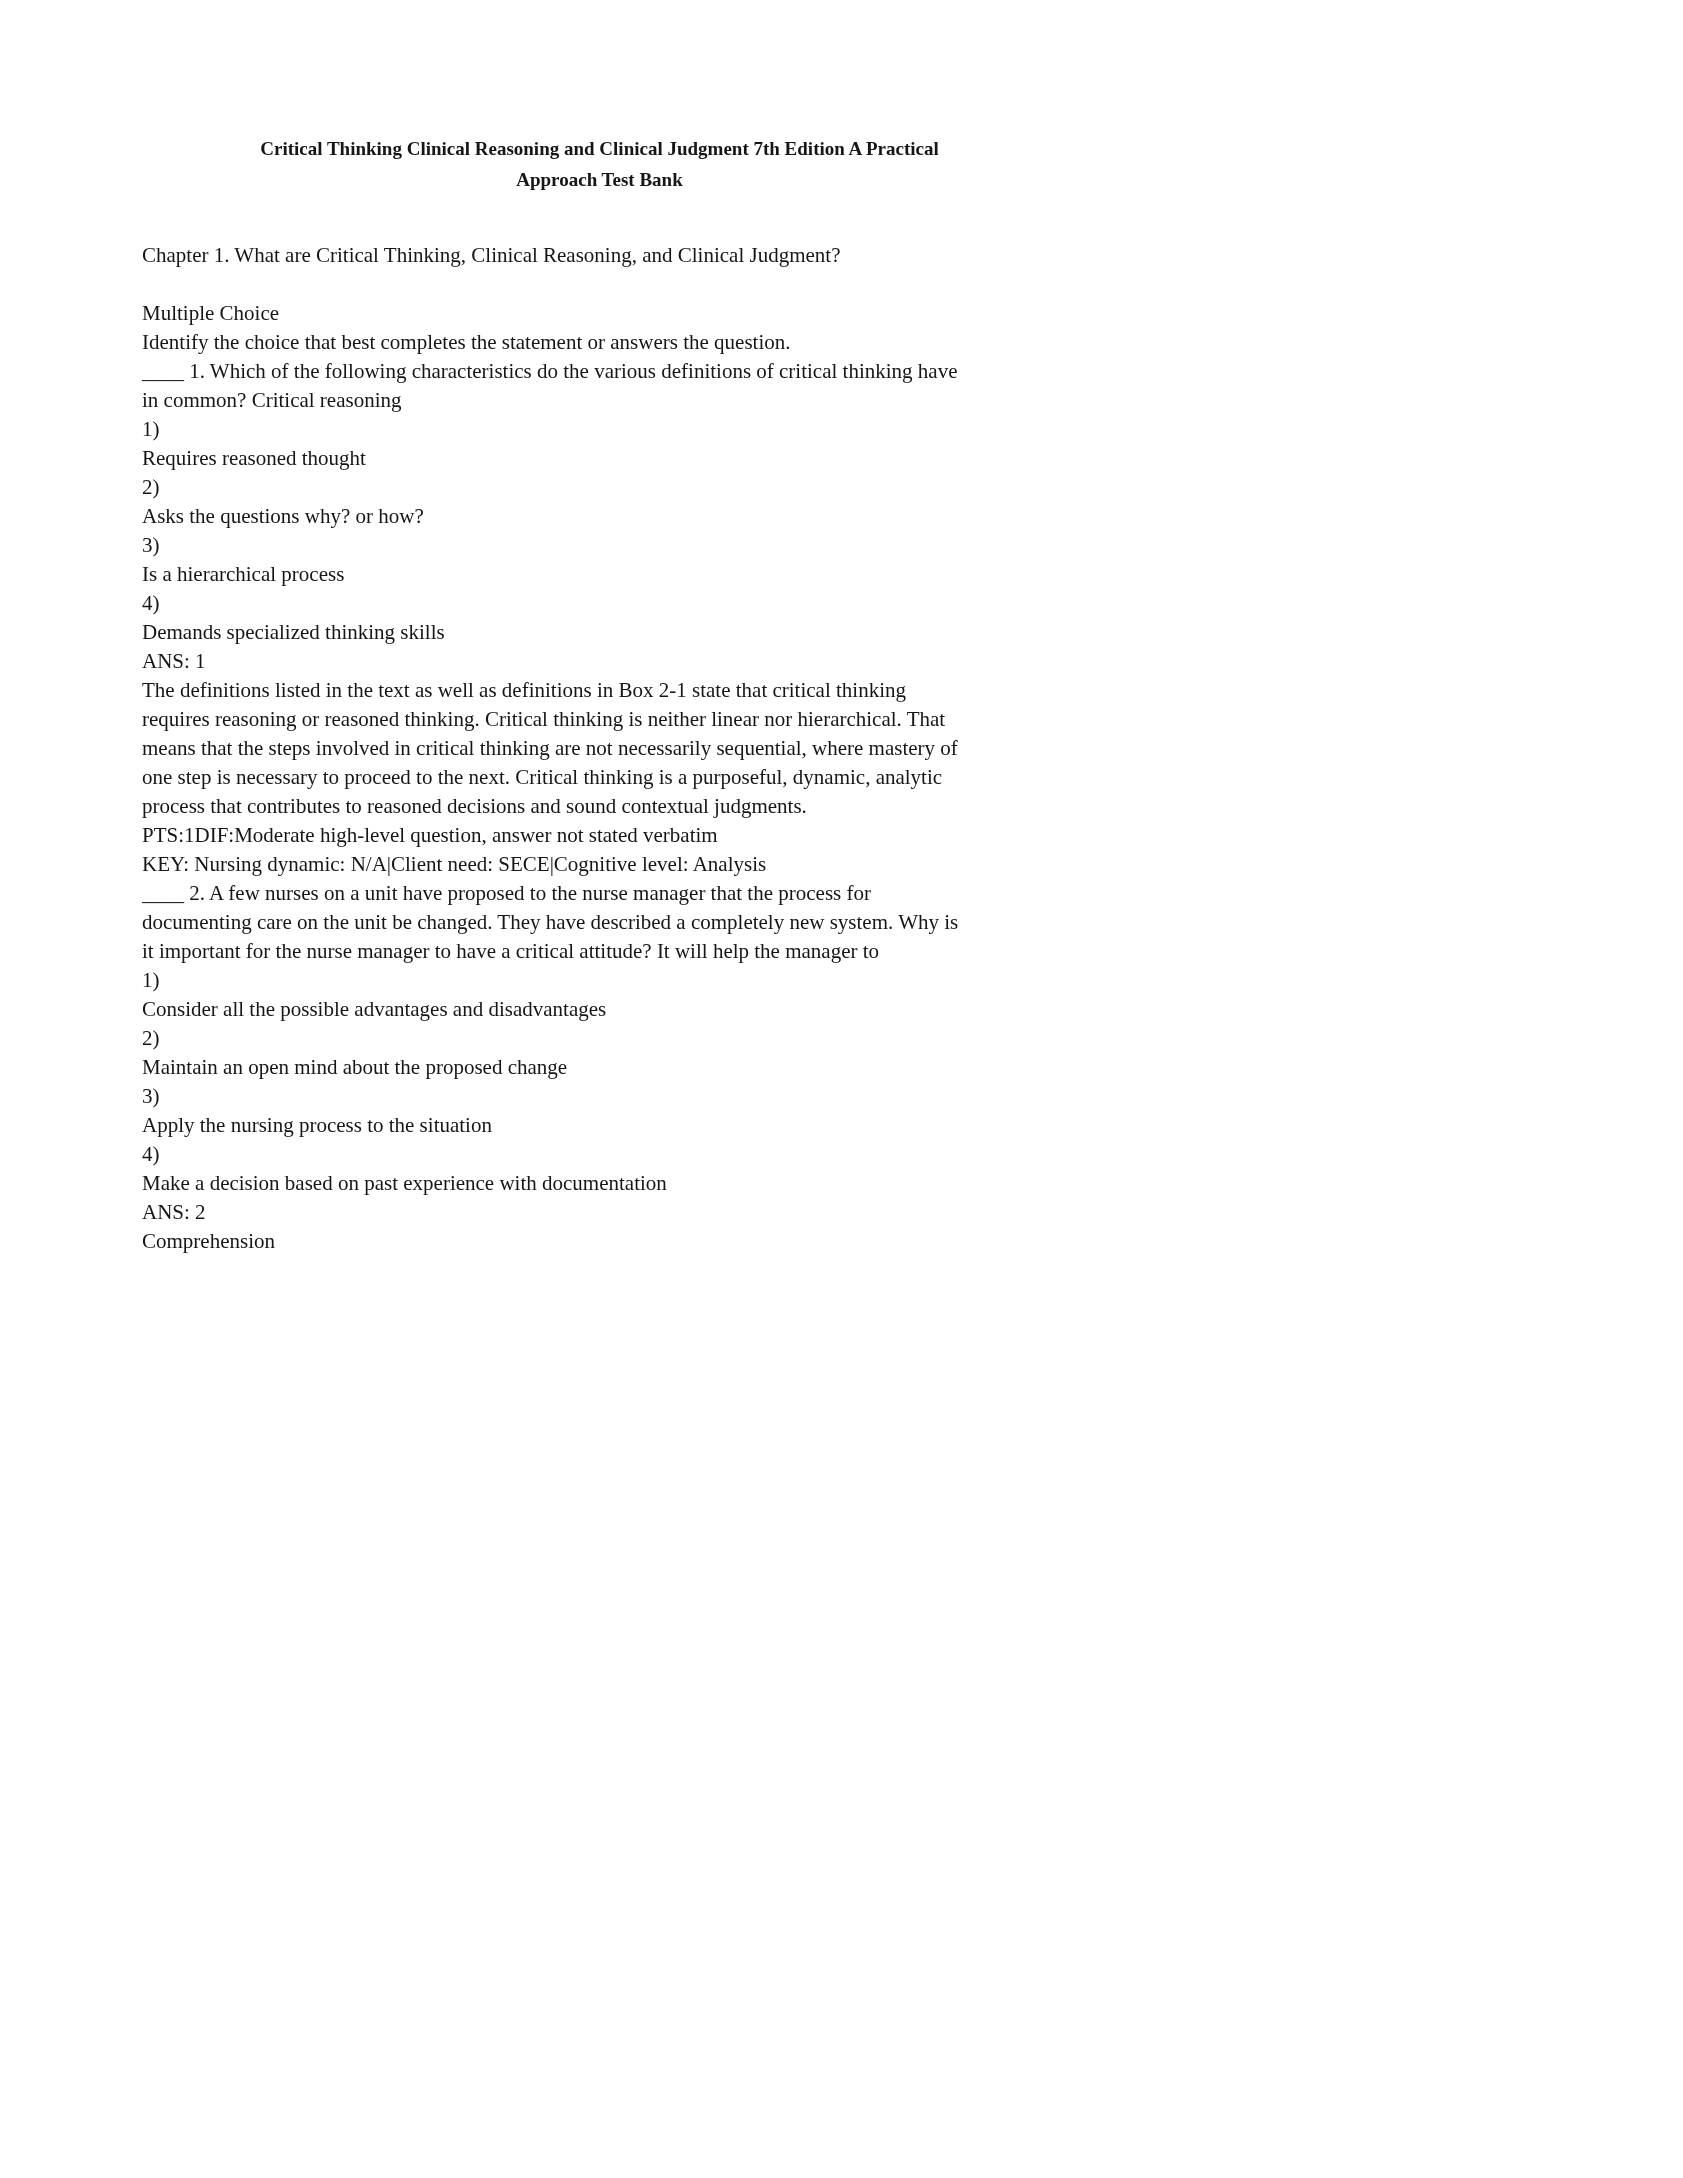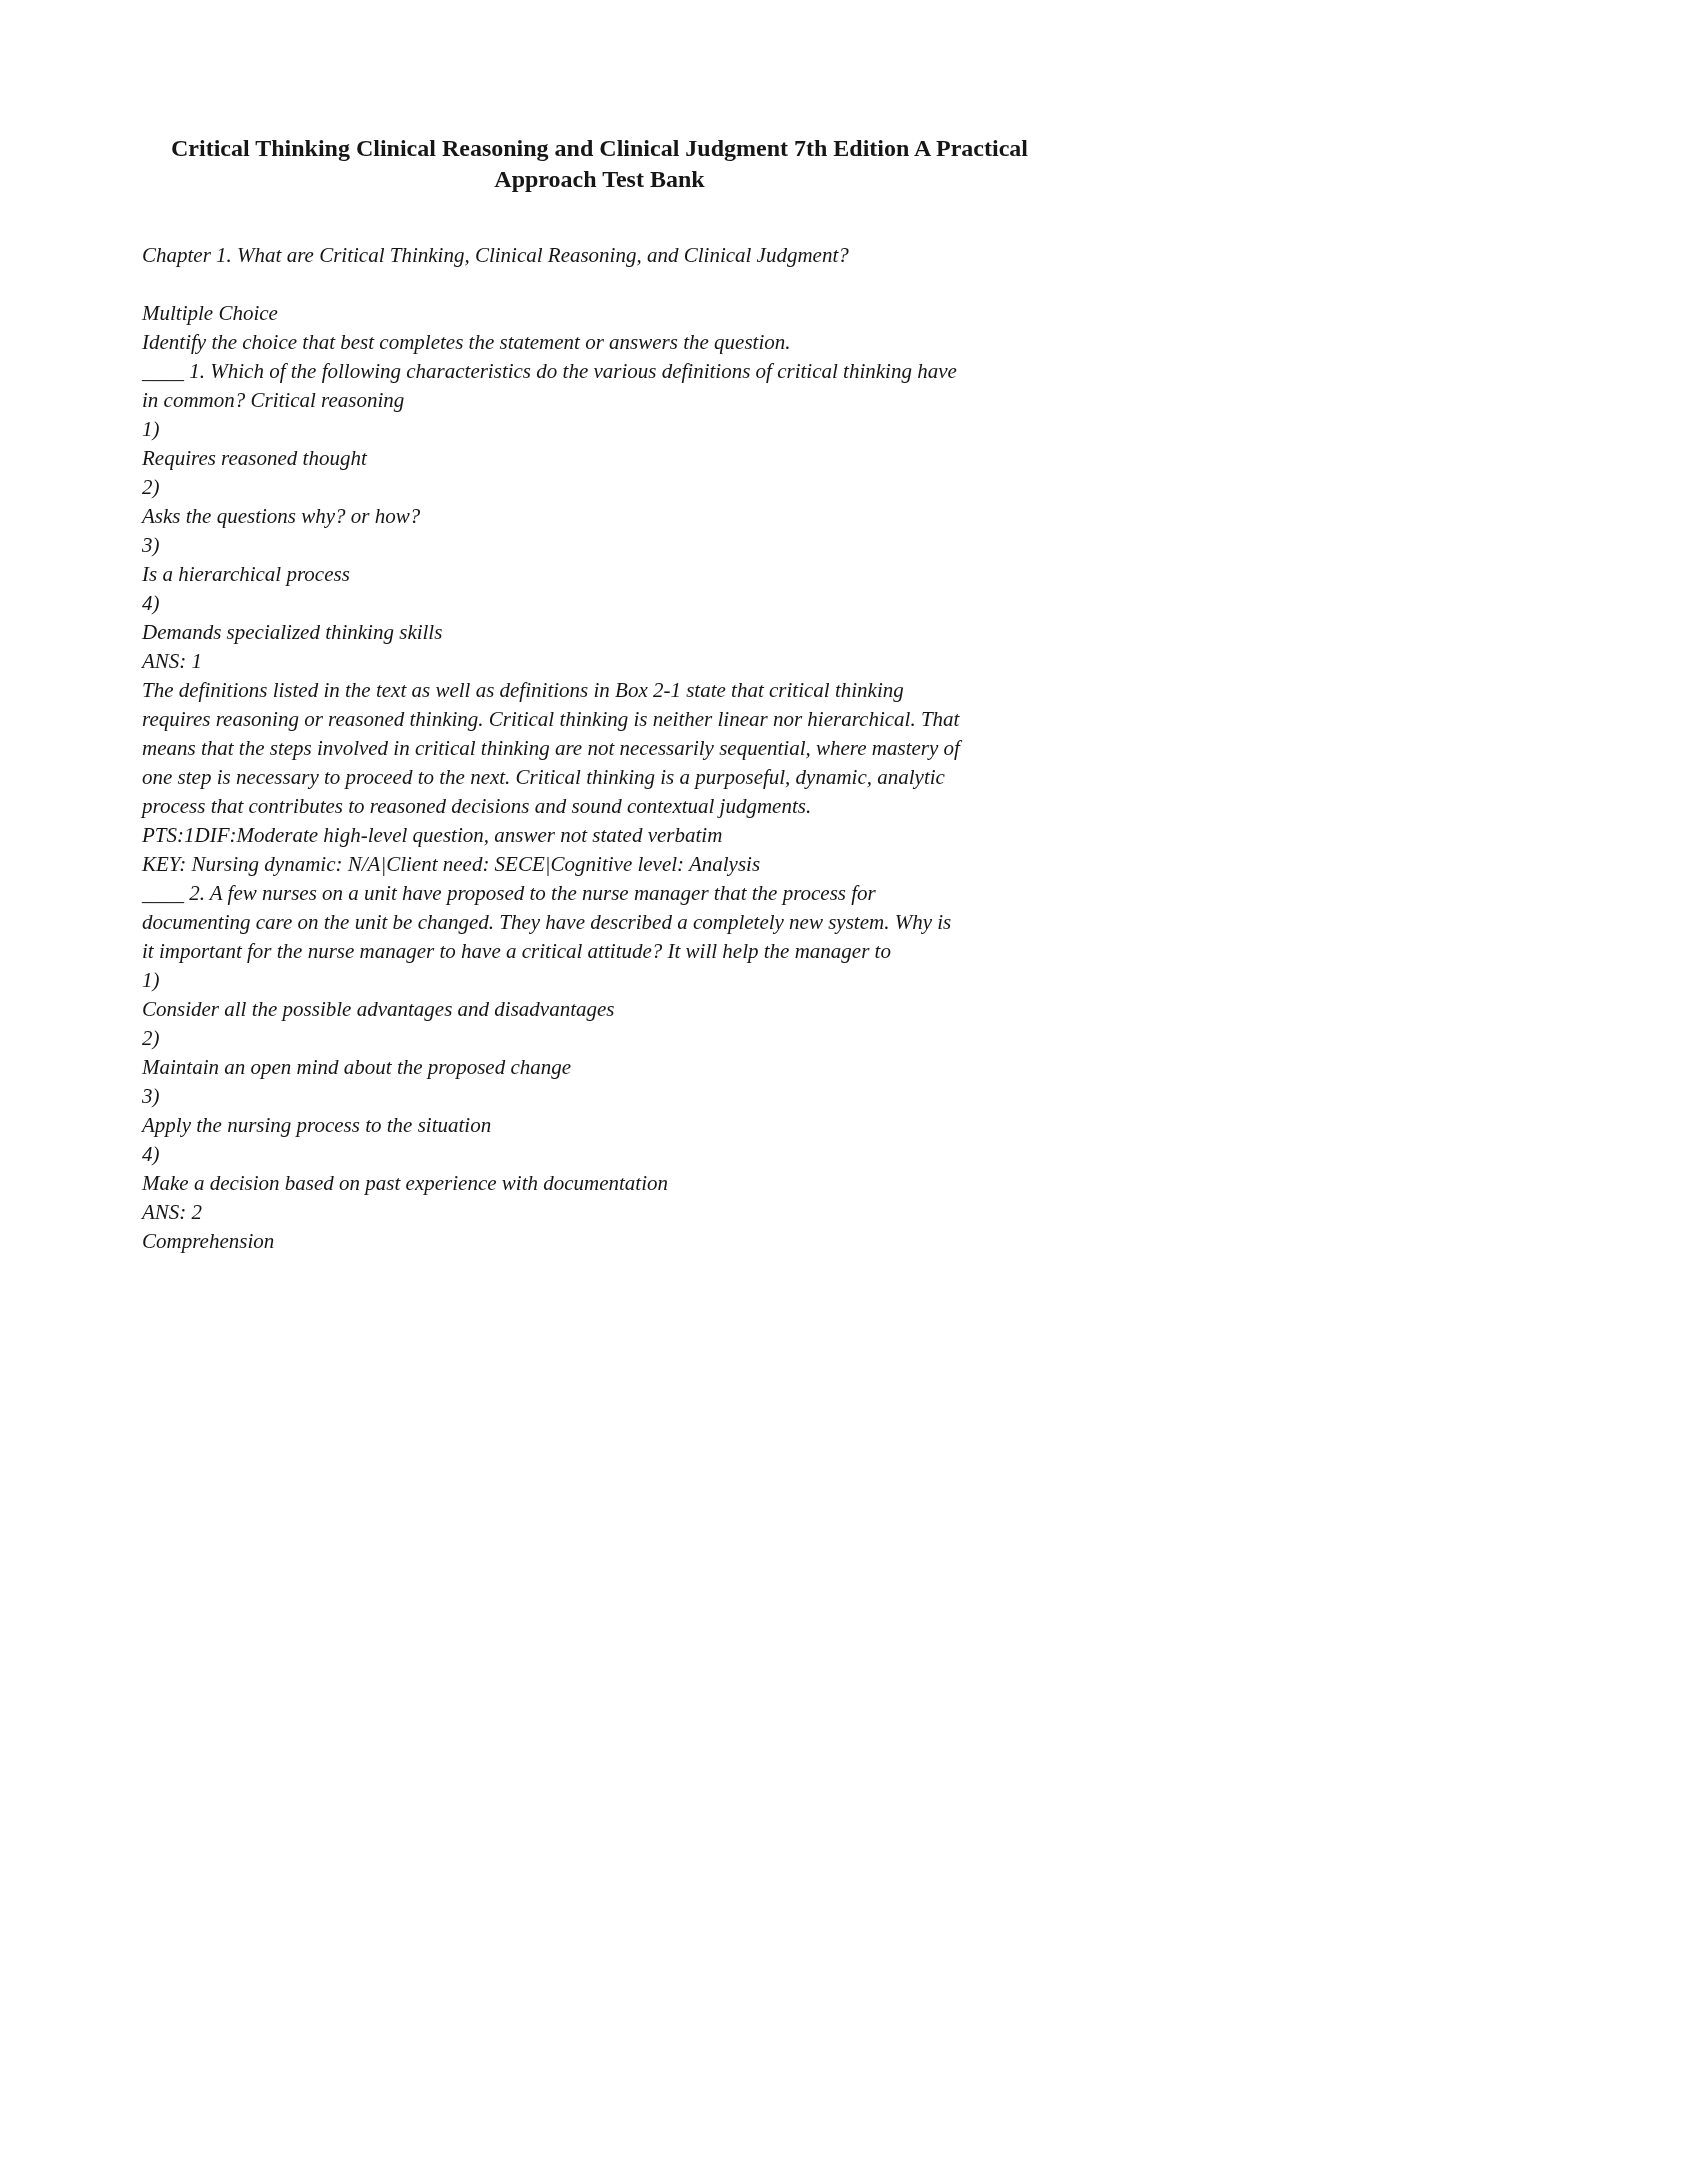--- a/index.html
+++ b/index.html
@@ -16,34 +16,33 @@
     color: #161616;
     overflow: hidden;
   }
   .doc-title {
     position: absolute;
     left: 142px;
     top: 133px;
     width: 915px;
     text-align: center;
     font-weight: bold;
-    font-size: 24px;
+    font-size: 19px;
     line-height: 31px;
   }
   .doc-body {
     position: absolute;
     left: 142px;
     top: 243px;
     width: 1089px;
     font-size: 21px;
   }
   .line {
     height: 29px;
     white-space: pre;
-    font-style: italic;
   }
 </style>
 </head>
 <body>
 
 <div class="page">
   <div class="doc-title">
     <div>Critical Thinking Clinical Reasoning and Clinical Judgment 7th Edition A Practical</div>
     <div>Approach Test Bank</div>
   </div>

